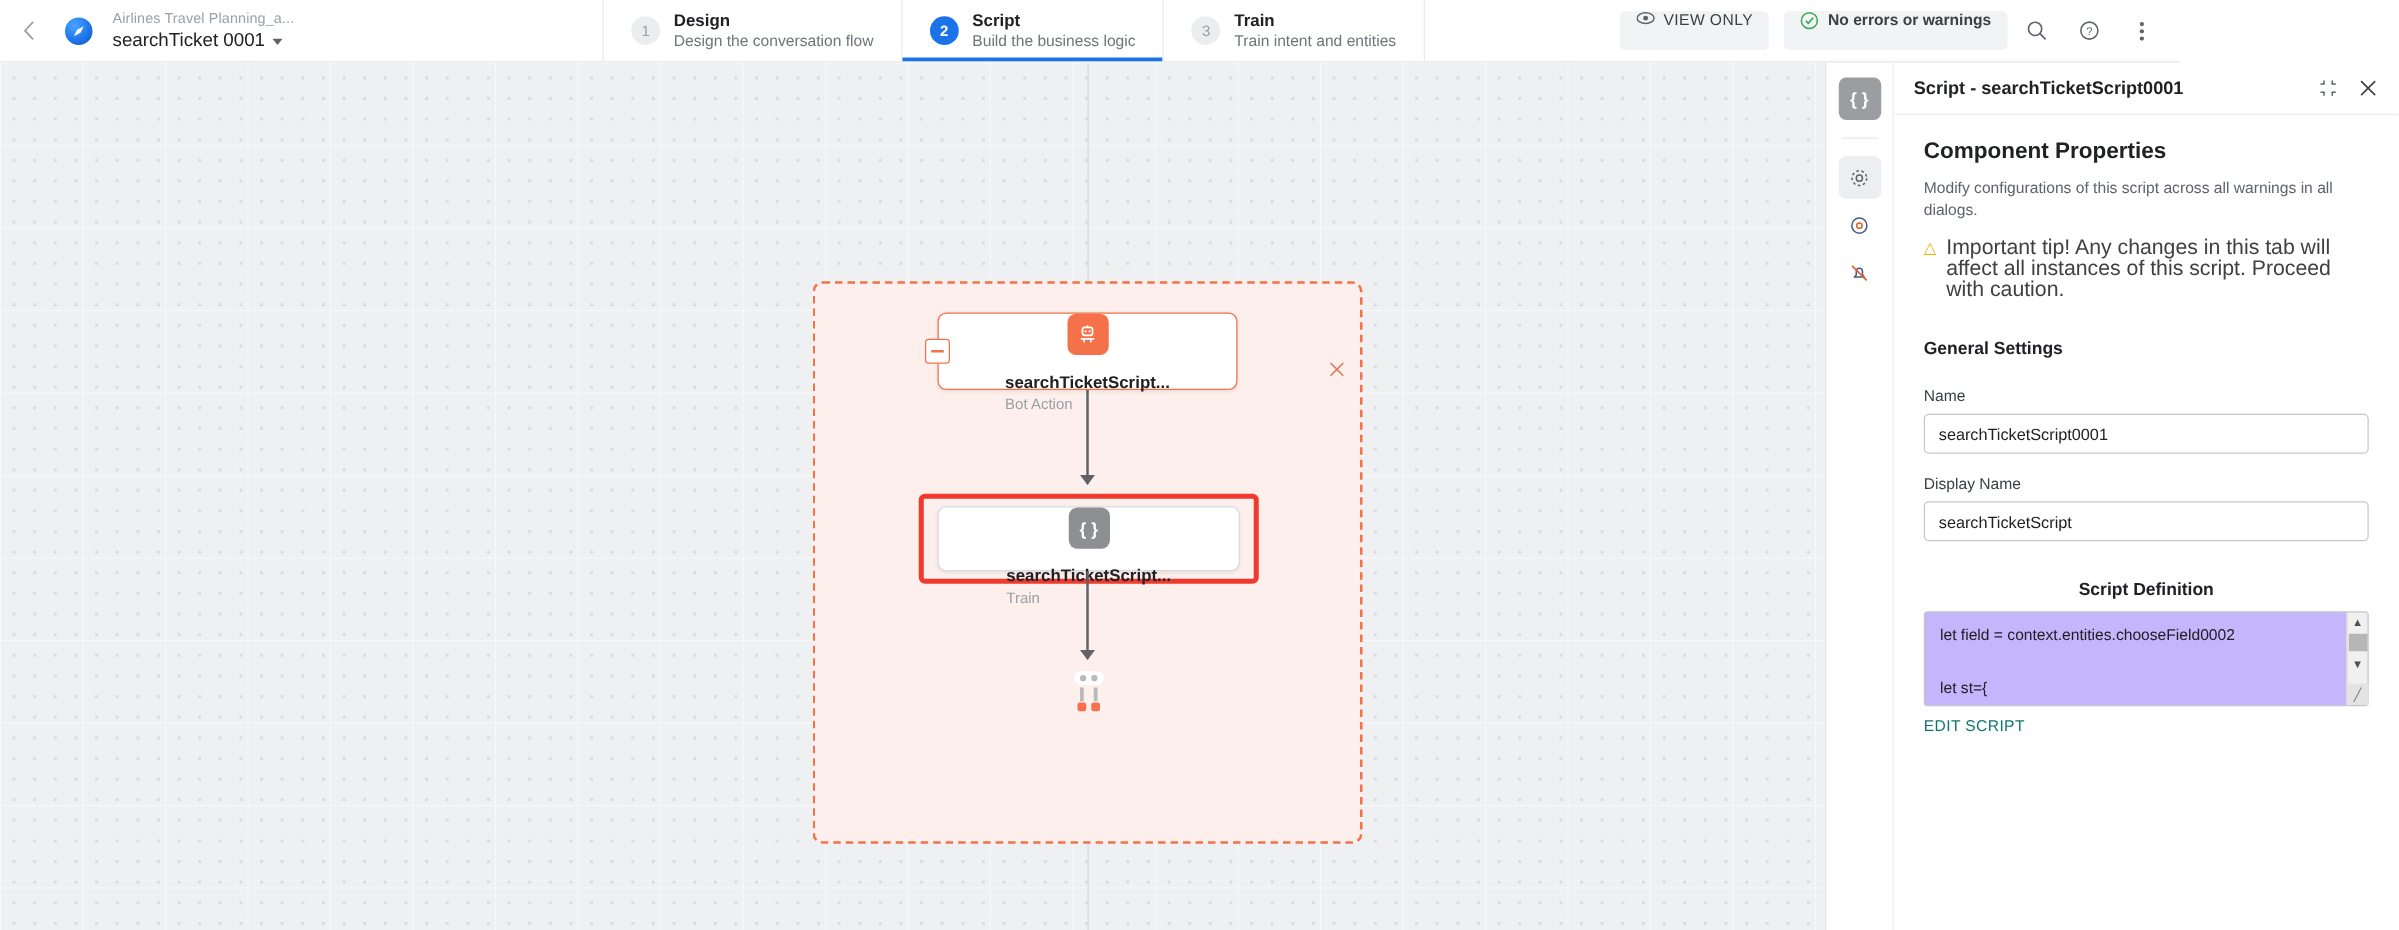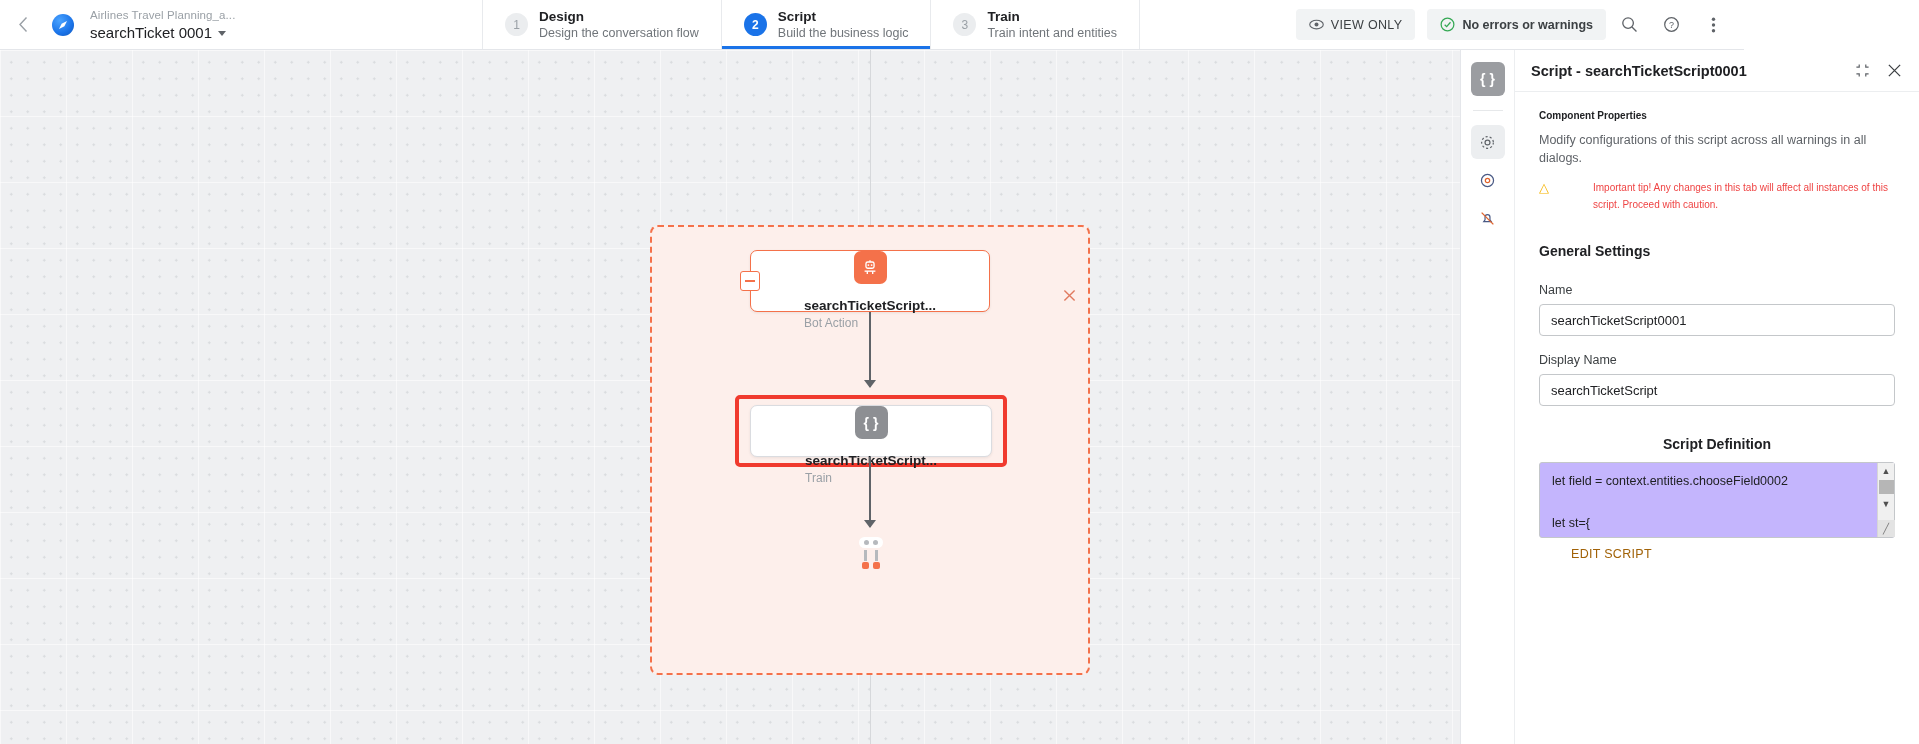--- a/index.html
+++ b/index.html
@@ -64,21 +64,21 @@
     background: #1a73e8;
   }
   .step-txt { display: flex; flex-direction: column; justify-content: center; }
   .step-t { font-size: 13.5px; font-weight: bold; color: #202124; line-height: 17px; }
   .step-d { font-size: 12.5px; color: #70757a; line-height: 16px; }
 
   .tb-right {
     margin-left: auto; display: flex; align-items: center; gap: 0; padding-right: 12px;
   }
   .pill {
-    display: flex; align-items: center; gap: 7px;
+    display: flex; gap: 7px;
     height: 31px; padding: 0 13px; border-radius: 4px;
     background: #f1f3f4; font-size: 12.5px; color: #3c4043;
     cursor: pointer; white-space: nowrap;
   }
   .pill.view { letter-spacing: .35px; color: #3c4043; }
   .pill.errors { margin-left: 12px; font-weight: bold; }
   .icon-btn {
     width: 38px; height: 38px; display: flex; align-items: center; justify-content: center;
     color: #5f6368; cursor: pointer; margin-left: 4px;
   }
@@ -197,27 +197,27 @@
   .panel-body { flex: 1; display: flex; flex-direction: column; min-width: 0; }
   .panel-head {
     height: 42px; display: flex; align-items: center; padding: 0 14px 0 16px;
     border-bottom: 1px solid #eceef0; gap: 10px;
   }
   .panel-title { font-size: 14.5px; font-weight: bold; color: #202124; flex: 1; }
   .ph-btn { width: 22px; height: 22px; display:flex; align-items:center; justify-content:center;
             color: #5f6368; cursor: pointer; }
   .panel-scroll { flex: 1; padding: 18px 24px 0 24px; overflow-y: auto; }
 
-  .sec-title { font-size: 10px; font-weight: bold; color: #202124; margin-bottom: 10px; }
+  .sec-title { font-size: 18px; font-weight: bold; color: #202124; margin-bottom: 10px; }
   .sec-desc { font-size: 12.5px; color: #5f6368; line-height: 18px; }
   .tip {
     display: flex; gap: 8px; margin-top: 12px; align-items: flex-start;
   }
   .tip-ico { color: #f5b301; font-size: 13px; line-height: 17px; flex: 0 0 auto; }
-  .tip-txt { font-size: 10px; color: #ef4444; line-height: 17px; margin-left: 36px; }
+  .tip-txt { font-size: 17px; color: #404040; line-height: 17px; }
 
   .sec-title2 { font-size: 14px; font-weight: bold; color: #202124; margin: 30px 0 24px; }
   .fld-label { font-size: 12.5px; color: #3c4043; margin-bottom: 7px; }
   .fld {
     width: 100%; height: 32px; border: 1px solid #c4c7ca; border-radius: 4px;
     padding: 0 11px; font-size: 13px; color: #202124;
     font-family: "Liberation Sans", sans-serif; background: #fff;
   }
   .gap { height: 17px; }
 
@@ -233,22 +233,22 @@
     position: absolute; right: 1px; top: 1px; width: 17px; height: 74px;
     background: #f0f0f0; border-left: 1px solid #d6d6d6;
     display: flex; flex-direction: column; align-items: center;
   }
   .sbar .ar { font-size: 9px; color: #505050; line-height: 13px; padding-top: 2px; }
   .sbar .thumb { width: 15px; height: 14px; background: #b6b6b6; margin: 2px 0; }
   .sbar .spacer { flex: 1; }
   .sbar .grip { width: 17px; height: 17px; background: #e3e3e3; color: #7a7a7a;
                 font-size: 10px; display:flex; align-items:center; justify-content:center; }
   .edit-link {
-    display: inline-block; margin-top: 9px; font-size: 12.5px; color: #a16207;
-    letter-spacing: .3px; cursor: pointer; margin-left: 32px;
+    display: inline-block; margin-top: 9px; font-size: 12.5px; color: #0f766e;
+    letter-spacing: .3px; cursor: pointer;
   }
   svg { display: block; }
 </style>
 </head>
 <body>
 
 <div id="app">
 
   <div class="topbar">
     <div class="tb-back">

